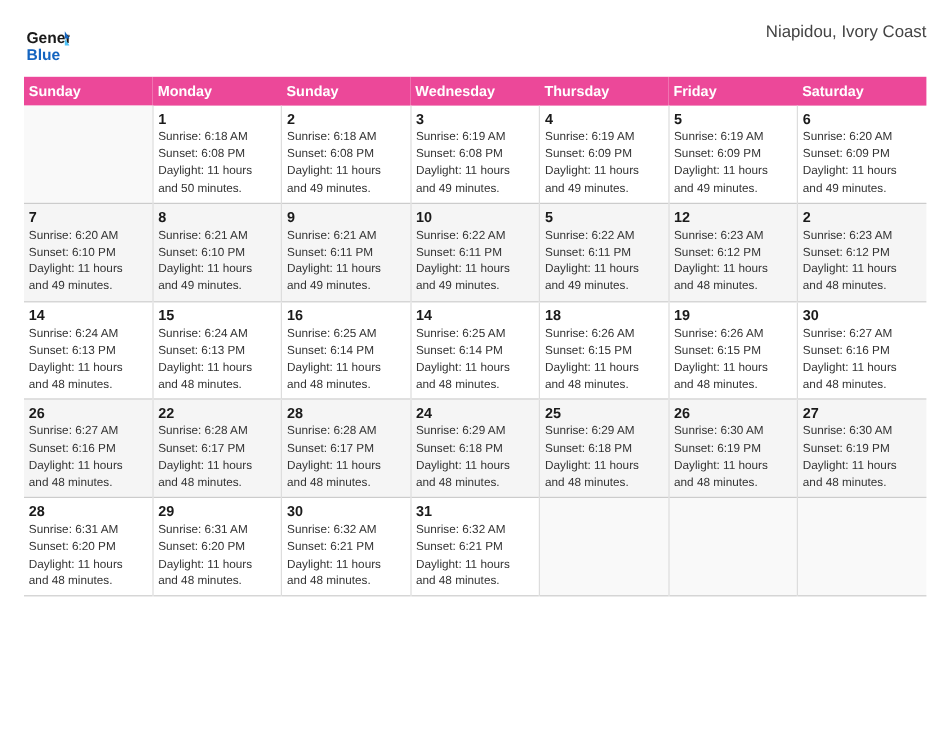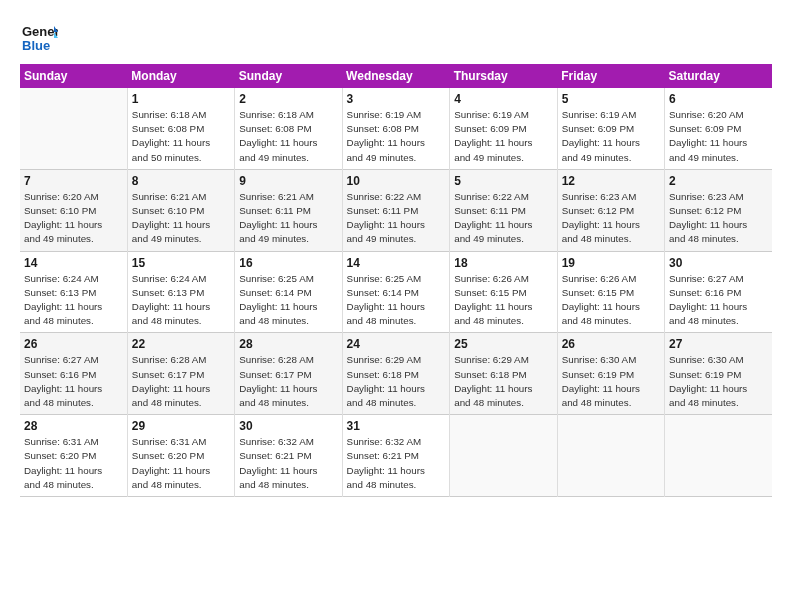--- a/index.html
+++ b/index.html
@@ -43,21 +43,21 @@
     .subtitle {
       font-size: 14px;
       color: #444;
     }
     .calendar {
       width: 100%;
       border-collapse: collapse;
       font-size: 10.5px;
     }
     .calendar thead tr {
-      background: #a21caf;
+      background: #ec4899;
       color: #fff;
     }
     .calendar thead th {
       padding: 5px 4px;
       text-align: left;
       font-weight: 600;
       font-size: 12px;
     }
     .calendar tbody tr {
       border-bottom: 1px solid #ccc;
@@ -95,20 +95,21 @@
 
         <svg width="38" height="38" viewBox="0 0 38 38">
           <text x="2" y="18" font-size="13" font-weight="bold" fill="#1a1a1a" font-family="Arial">General</text>
           <text x="2" y="32" font-size="13" font-weight="bold" fill="#1565c0" font-family="Arial">Blue</text>
           <polygon points="34,8 38,14 34,14" fill="#1565c0"></polygon>
           <polygon points="34,14 38,20 34,20" fill="#4fc3f7"></polygon>
         </svg>
       </div>
     </div>
     <div class="title-block">
+      <div class="subtitle">Niapidou, Ivory Coast</div>
     </div>
   </div>
 
   <table class="calendar">
     <thead>
       <tr>
       <th>Sunday</th>
           <th>Monday</th>
           <th>Sunday</th>
           <th>Wednesday</th>

